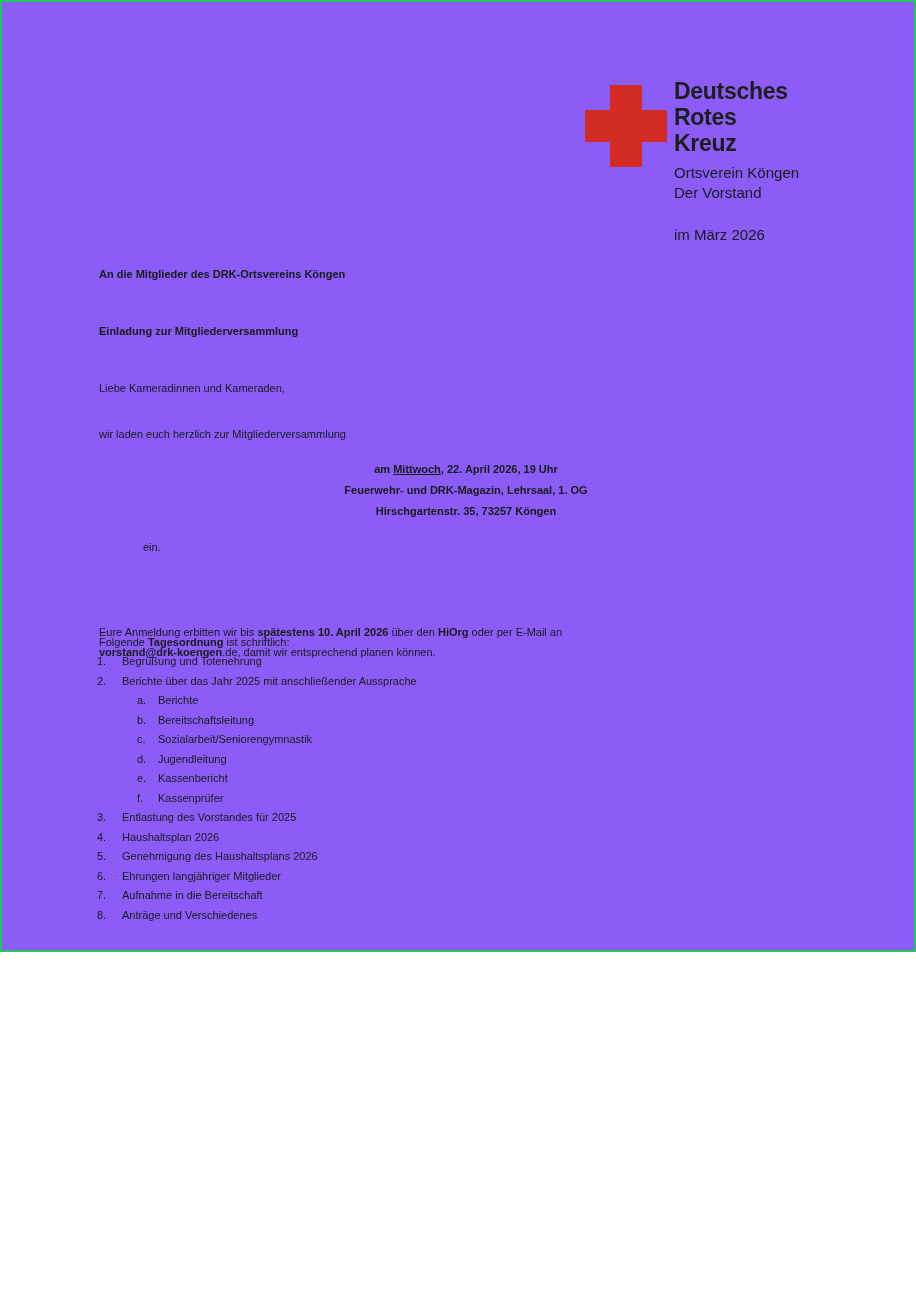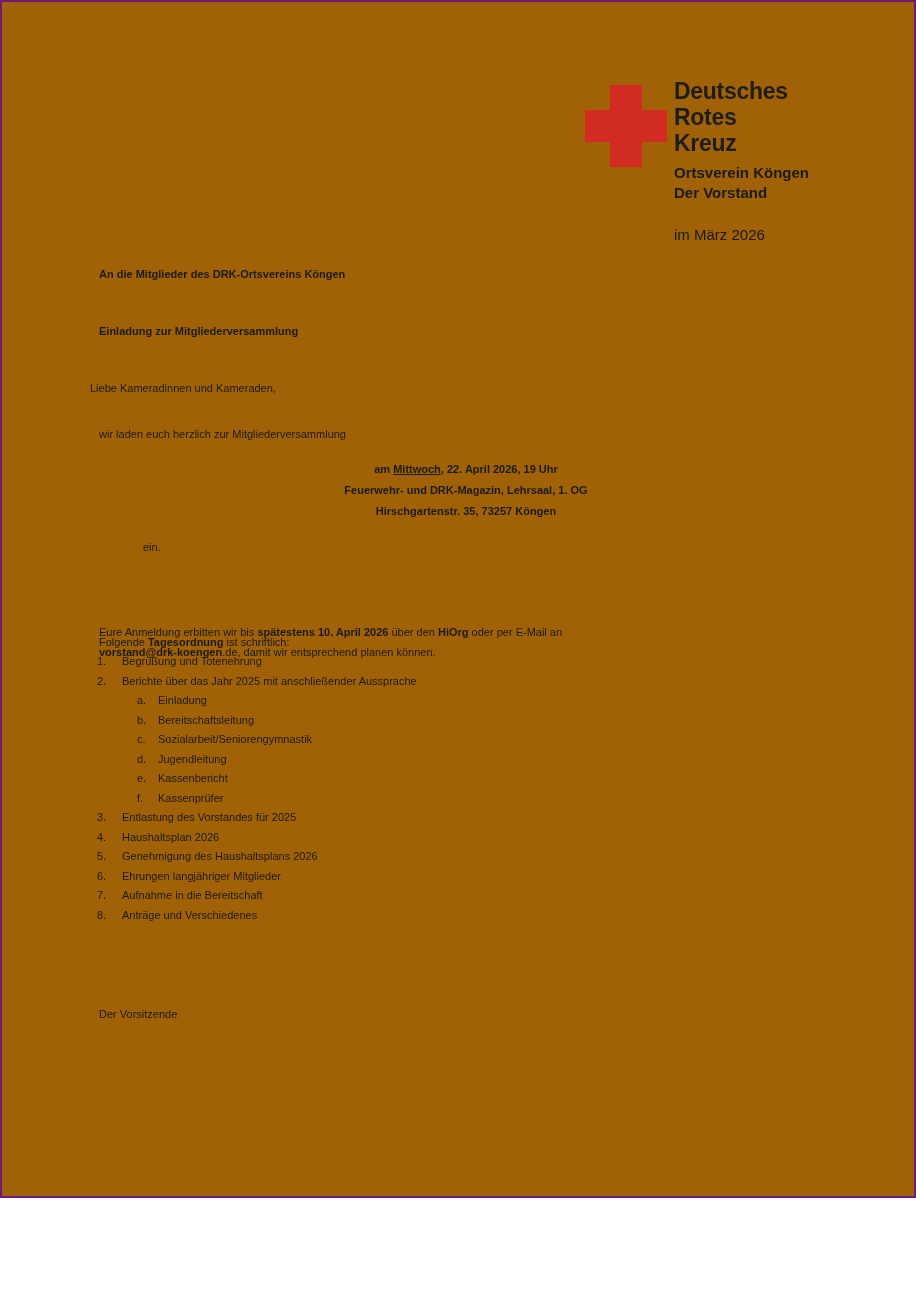--- a/index.html
+++ b/index.html
@@ -1,46 +1,46 @@
 <!DOCTYPE html>
 <html><head>
 <meta charset="utf-8">
 <style>
   html, body { margin: 0; padding: 0; background: #ffffff; }
   .page {
     position: relative;
     width: 916px;
-    height: 1198px;
+    height: 952px;
     box-sizing: border-box;
-    background: #a16207;
-    border: 2px solid #701a75;
+    background: #8b5cf6;
+    border: 2px solid #22c55e;
     font-family: "Liberation Sans", sans-serif;
     color: #1a1a1a;
     overflow: hidden;
   }
   .t { position: absolute; font-size: 11px; line-height: 20px; white-space: nowrap; }
   .b { font-weight: bold; }
   .u { text-decoration: underline; }
 
   
   .cross { position: absolute; left: 583px; top: 83px; width: 82px; height: 82px; }
   .cross .bar-v { position: absolute; left: 25px; top: 0; width: 32px; height: 82px; }
   .cross .bar-h { position: absolute; left: 0; top: 25px; width: 82px; height: 32px; }
   .brand {
     position: absolute; left: 672px; top: 76px;
     font-size: 23px; font-weight: bold; line-height: 26px;
     letter-spacing: -0.3px; color: #1d1d1b; white-space: pre-line;
   }
-  .org { position: absolute; left: 672px; top: 161px; font-size: 15px; line-height: 20px; font-weight: bold; }
+  .org { position: absolute; left: 672px; top: 161px; font-size: 15px; line-height: 20px; }
   .date-line { position: absolute; left: 672px; top: 224px; font-size: 15px; }
 
   
   .recipient  { left: 97px; top: 262px; font-weight: bold; }
   .subject    { left: 97px; top: 319px; font-weight: bold; }
-  .salutation { left: 88px; top: 376px; }
+  .salutation { left: 97px; top: 376px; }
   .intro      { left: 97px; top: 422px; }
   .event      { left: 97px; top: 457px; width: 734px; text-align: center;
                 font-weight: bold; line-height: 21px; }
   .ein        { left: 97px; top: 535px; margin-left: 44px; }
   .registration { left: 97px; top: 572px; margin-top: 48px; }
   .agenda-intro { left: 97px; top: 630px; }
   .agenda     { left: 95px; top: 650px; line-height: 19.5px; }
   .agenda-row { display: flex; }
   .agenda-row .marker { flex: 0 0 auto; width: 25px; }
   .agenda-row.l2 { padding-left: 40px; }
@@ -90,21 +90,21 @@
     <div class="agenda-row l1">
         <span class="marker">1.</span>
         <span>Begrüßung und Totenehrung</span>
       </div>
     <div class="agenda-row l1">
         <span class="marker">2.</span>
         <span>Berichte über das Jahr 2025 mit anschließender Aussprache</span>
       </div>
     <div class="agenda-row l2">
         <span class="marker">a.</span>
-        <span>Einladung</span>
+        <span>Berichte</span>
       </div>
     <div class="agenda-row l2">
         <span class="marker">b.</span>
         <span>Bereitschaftsleitung</span>
       </div>
     <div class="agenda-row l2">
         <span class="marker">c.</span>
         <span>Sozialarbeit/Seniorengymnastik</span>
       </div>
     <div class="agenda-row l2">

